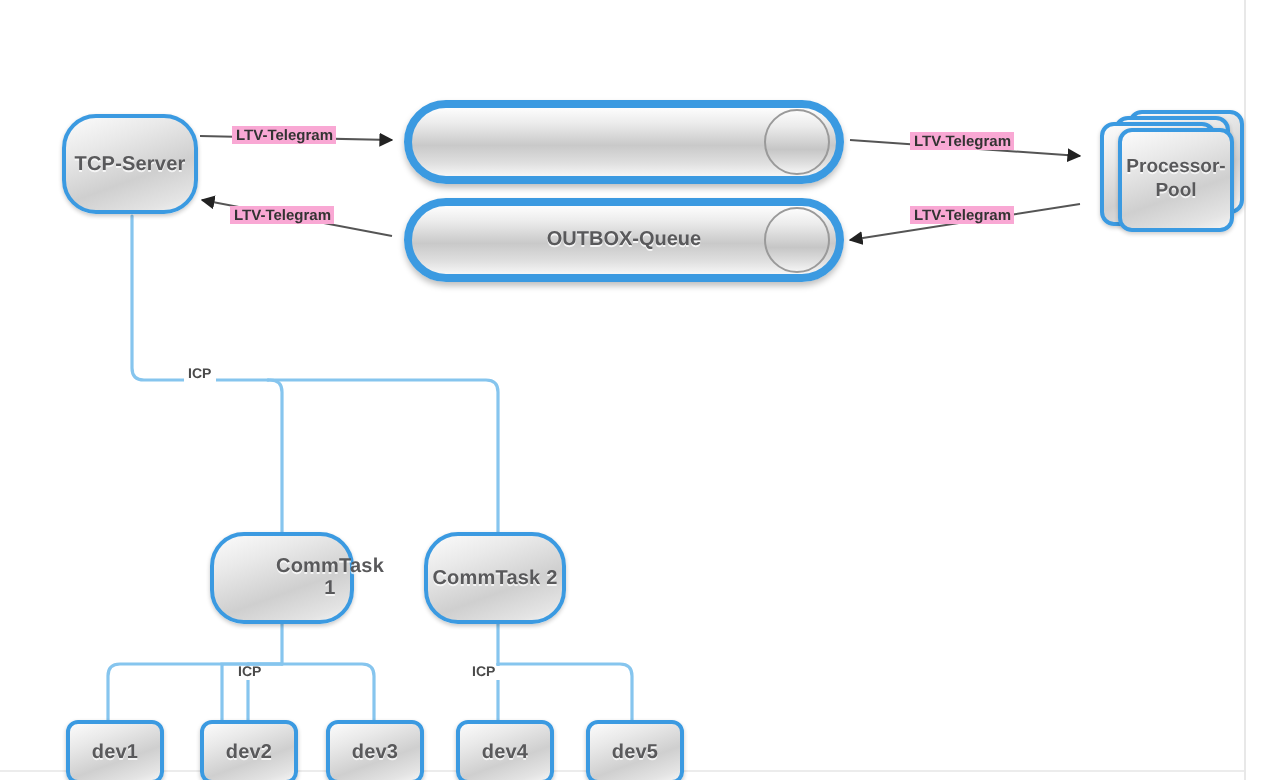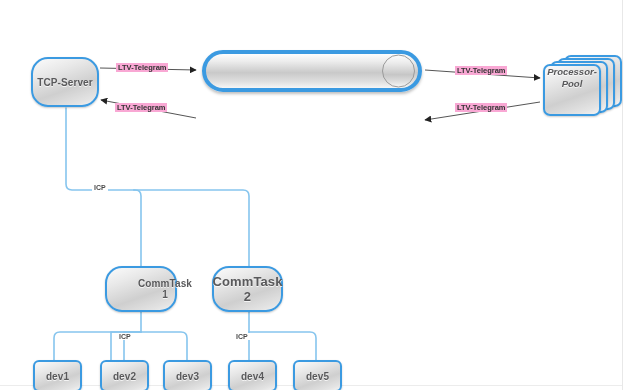--- a/index.html
+++ b/index.html
@@ -73,21 +73,21 @@
 
   #tcp-server {
     left: 31px;
     top: 57px;
     width: 68px;
     height: 50px;
     font-size: 10px;
   }
 
   #commtask1 { left: 105px; top: 266px; width: 72px; height: 46px; font-size: 10px; padding-left: 48px; }
-  #commtask2 { left: 212px; top: 266px; width: 71px; height: 46px; font-size: 13px; }
+  #commtask2 { left: 212px; top: 266px; width: 71px; height: 46px; font-size: 10px; }
 
   .dev {
     width: 49px;
     height: 32px;
     font-size: 10px;
     border-radius: 6px;
     top: 360px;
   }
   #dev1 { left: 33px; }
   #dev2 { left: 100px; }
@@ -149,32 +149,31 @@
     height: 52px;
     border: 2px solid #3b9ae1;
     border-radius: 7px;
     background: linear-gradient(160deg, #fbfbfb 0%, #e9e9e9 28%, #cfcfcf 62%, #e4e4e4 88%, #f4f4f4 100%);
     box-shadow: 0 1px 2px rgba(0,0,0,0.2);
   }
   .pool-card.c4 { left: 21px; top: 0px; }
   .pool-card.c3 { left: 14px; top: 3px; }
   .pool-card.c2 { left: 7px;  top: 6px; }
   .pool-card.c1 {
-    left: 0px; top: 9px;
+    left: 16px; top: 9px;
     display: flex;
-    align-items: flex-start;
+    align-items: center;
     justify-content: center;
     text-align: center;
     font-size: 9.5px;
     font-weight: bold;
     color: #59595b;
     line-height: 12px;
     text-shadow: 0 1px 0 rgba(255,255,255,0.75);
     user-select: none;
-    font-style: italic;
   }
 
   
   .edge-label {
     position: absolute;
     font-size: 7.5px;
     font-weight: bold;
     color: #333333;
     background: #f9a8d4;
     padding: 0 2px;
@@ -234,20 +233,24 @@
   </svg>
 
   <div class="node" id="tcp-server">
     <span>TCP-Server</span>
   </div>
 
   <div class="queue" id="inbox-queue">
     <div class="queue-knob"></div>
   </div>
 
+  <div class="queue" id="outbox-queue">
+    <div class="queue-knob"></div>
+    <div class="queue-label">OUTBOX-Queue</div>
+  </div>
 
   <div id="processor-pool">
     <div class="pool-card c4"></div>
     <div class="pool-card c3"></div>
     <div class="pool-card c2"></div>
     <div class="pool-card c1">
       <span>
         <span>Processor-</span><br>
         <span>Pool</span>
       </span>

